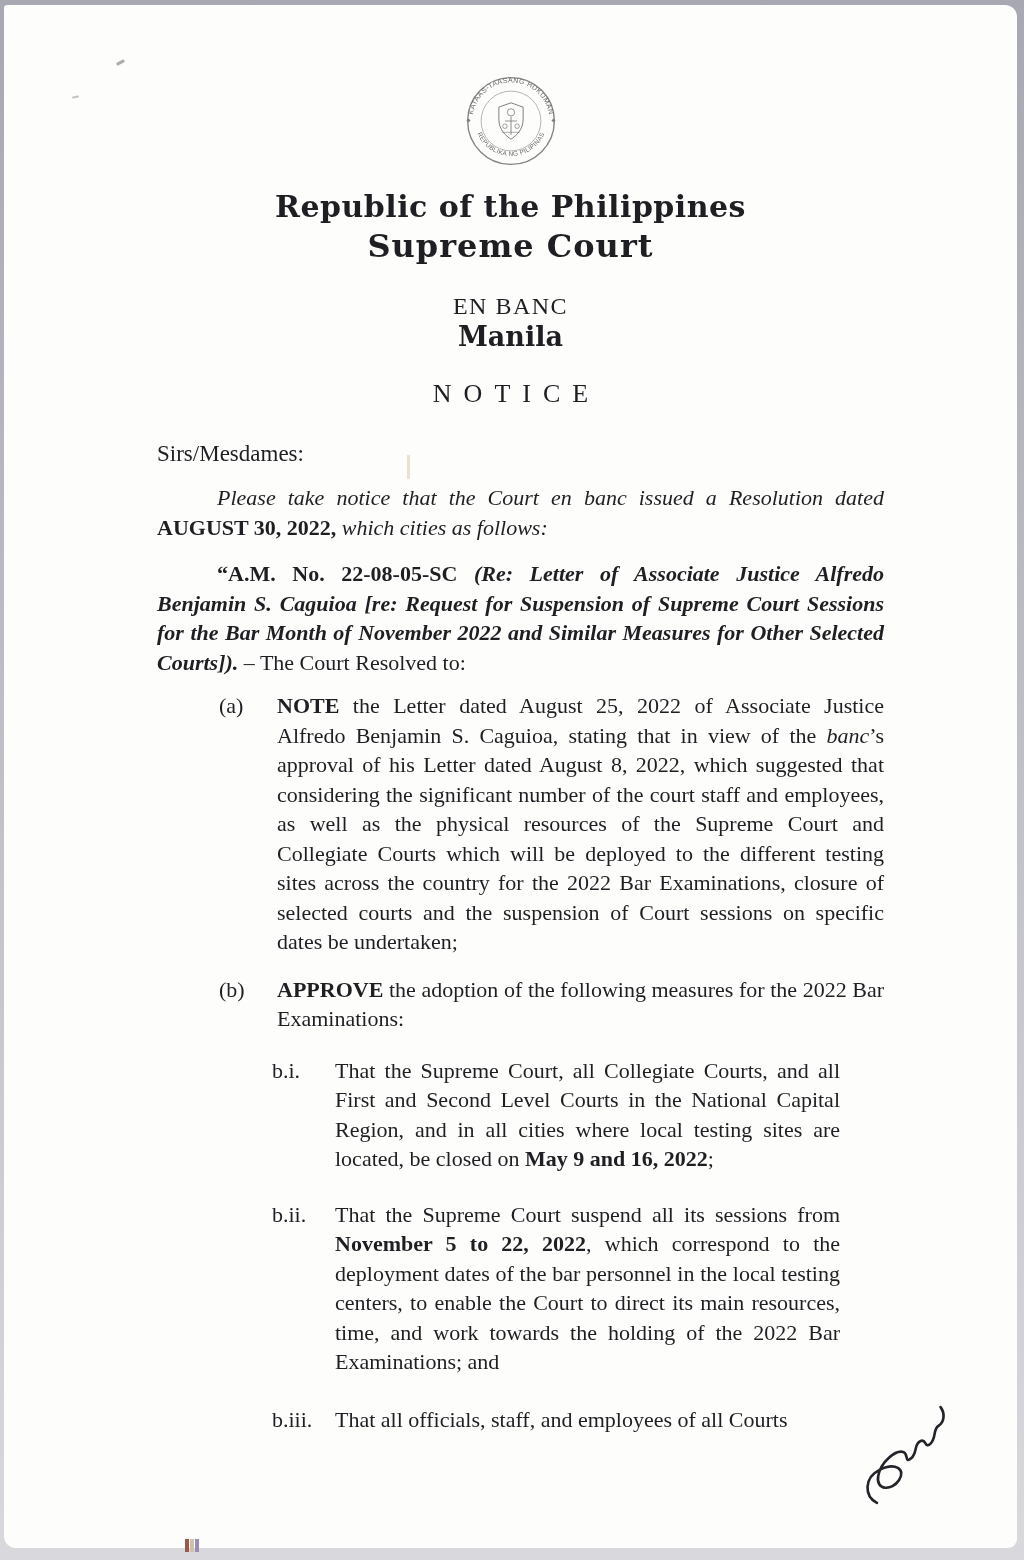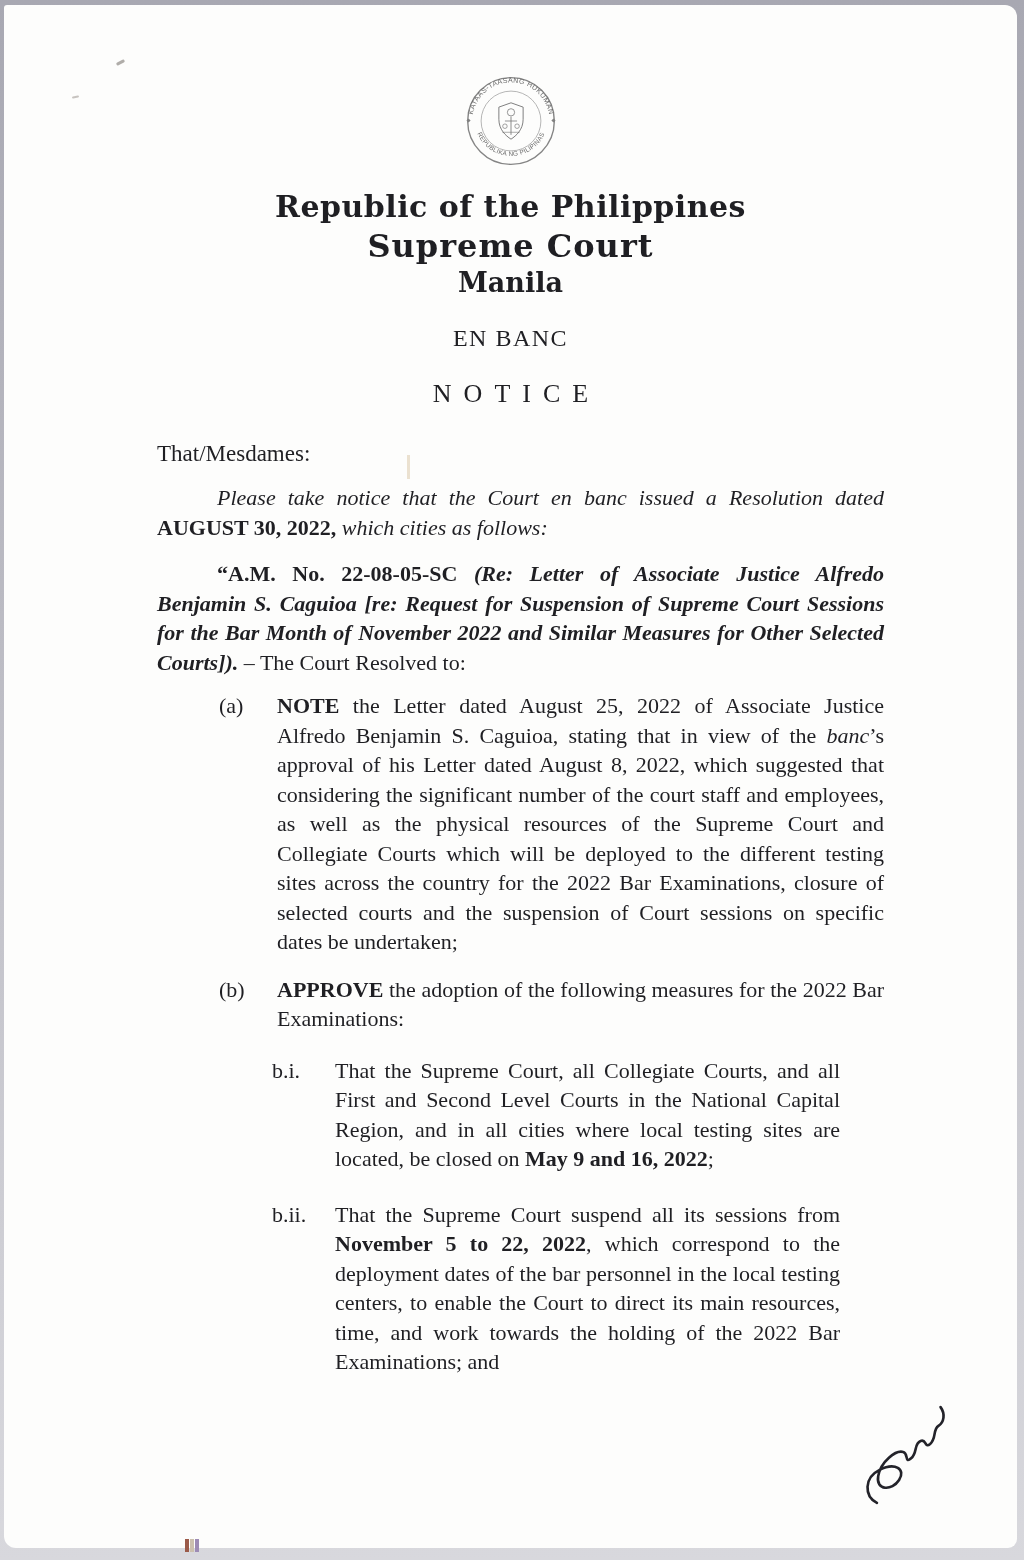--- a/index.html
+++ b/index.html
@@ -72,27 +72,27 @@
       <circle cx="60" cy="50" r="4.2" fill="none" stroke="#6e6e6e" stroke-width="0.9"></circle>
       <line x1="60" y1="55" x2="60" y2="76" stroke="#6e6e6e" stroke-width="1"></line>
       <line x1="53" y1="60" x2="67" y2="60" stroke="#6e6e6e" stroke-width="0.9"></line>
       <circle cx="53" cy="66" r="2.6" fill="none" stroke="#6e6e6e" stroke-width="0.8"></circle>
       <circle cx="67" cy="66" r="2.6" fill="none" stroke="#6e6e6e" stroke-width="0.8"></circle>
       <path d="M50,73 h20" stroke="#6e6e6e" stroke-width="0.7"></path>
     </svg>
 
     <div class="center hdr-republic">Republic of the Philippines</div>
     <div class="center hdr-court">Supreme Court</div>
+    <div class="center division">EN BANC</div>
+
     <div class="center hdr-city">Manila</div>
-
-    <div class="center division">EN BANC</div>
     <div class="center notice-title">NOTICE</div>
 
     <div class="content">
-      <div class="salutation">That/Mesdames:</div>
+      <div class="salutation">Sirs/Mesdames:</div>
 
       <div class="para indent intro"><span class="seg-i">Please take notice that the Court en banc issued a Resolution dated </span><span class="seg-b">AUGUST 30, 2022,</span><span class="seg-i"> which cities as follows:</span></div>
 
       <div class="para indent caption"><span class="seg-b">“A.M. No. 22-08-05-SC </span><span class="seg-bi">(Re:  Letter of Associate Justice Alfredo Benjamin S. Caguioa [re:  Request for Suspension of Supreme Court Sessions for the Bar Month of November 2022 and Similar Measures for Other Selected Courts]).</span><span class="seg-r"> – The Court Resolved to:</span></div>
 
       <div class="doc-item lvl1 item-a">
         <span class="item-label">(a)</span>
         <div class="item-text"><span class="seg-b">NOTE</span><span class="seg-r"> the Letter dated August 25, 2022 of Associate Justice Alfredo Benjamin S. Caguioa, stating that in view of the </span><span class="seg-i">banc</span><span class="seg-r">’s approval of his Letter dated August 8, 2022, which suggested that considering the significant number of the court staff and employees, as well as the physical resources of the Supreme Court and Collegiate Courts which will be deployed to the different testing sites across the country for the 2022 Bar Examinations, closure of selected courts and the suspension of Court sessions on specific dates be undertaken;</span></div>
       </div>
 
@@ -104,20 +104,24 @@
       <div class="doc-item lvl2 item-bi">
         <span class="item-label">b.i.</span>
         <div class="item-text"><span class="seg-r">That the Supreme Court, all Collegiate Courts, and all First and Second Level Courts in the National Capital Region, and in all cities where local testing sites are located, be closed on </span><span class="seg-b">May 9 and 16, 2022</span><span class="seg-r">;</span></div>
       </div>
 
       <div class="doc-item lvl2 item-bii">
         <span class="item-label">b.ii.</span>
         <div class="item-text"><span class="seg-r">That the Supreme Court suspend all its sessions from </span><span class="seg-b">November 5 to 22, 2022</span><span class="seg-r">, which correspond to the deployment dates of the bar personnel in the local testing centers, to enable the Court to direct its main resources, time, and work towards the holding of the 2022 Bar Examinations; and</span></div>
       </div>
 
+      <div class="doc-item lvl2 item-biii">
+        <span class="item-label">b.iii.</span>
+        <div class="item-text"><span class="seg-r">That all officials, staff, and employees of all Courts</span></div>
+      </div>
     </div>
 
     <svg class="signature" viewBox="0 0 115 110">
       <path d="M16,92 C4,84 6,66 22,60 C38,54 48,62 40,72 C32,82 16,80 20,66 C24,52 40,42 47,45 C52,47 47,57 54,52 C61,47 58,38 65,36 C71,34 68,44 74,40 C81,35 78,26 84,23 C90,20 92,12 88,5" fill="none" stroke="#23232a" stroke-width="2.6" stroke-linecap="round"></path>
     </svg>
 
     <div class="speck1"></div>
     <div class="speck2"></div>
     <div class="fold-mark"></div>
     <div class="color-tabs">

